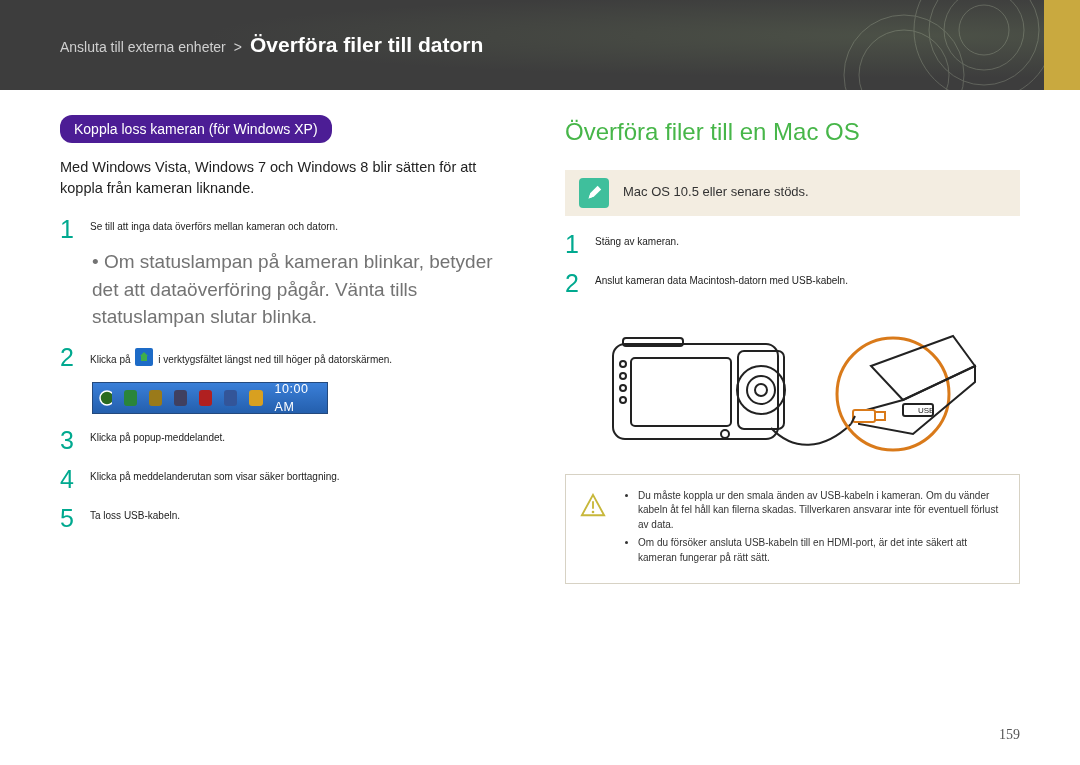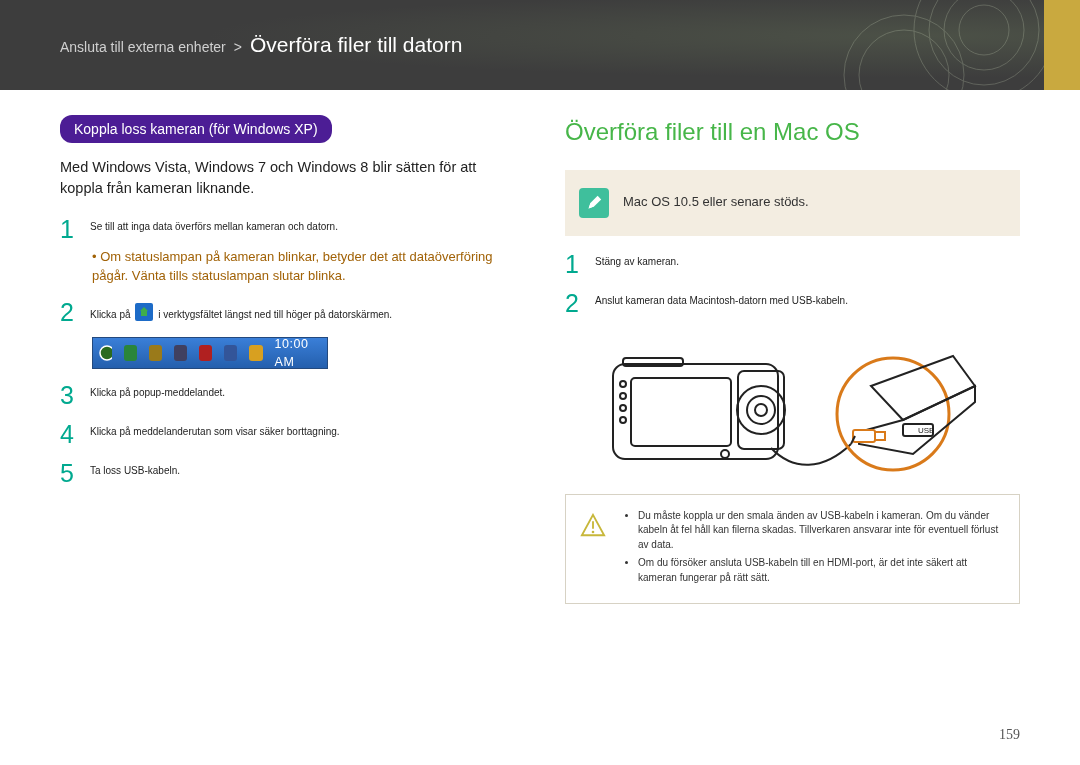--- a/index.html
+++ b/index.html
@@ -36,21 +36,21 @@
     color: #d0d0d0;
     font-size: 14px;
   }
   .breadcrumb-sep {
     color: #d0d0d0;
     font-size: 14px;
   }
   .breadcrumb-main {
     color: #ffffff;
     font-size: 21px;
-    font-weight: 400;
+    font-weight: 700;
   }
   .accent-slot {
     position: absolute;
     top: 0; right: 0;
     width: 36px; height: 90px;
     background: #c9a93f;
   }
   .swirl {
     position: absolute;
     top: 0; right: 36px;
@@ -100,22 +100,22 @@
     line-height: 1;
     min-width: 20px;
   }
   .step-body {
     flex: 1;
     padding-top: 3px;
     font-size: 10px;
   }
   .sub-bullet {
     margin: 6px 0 0 32px;
-    font-size: 13px;
-    color: #a16207;
+    font-size: 19px;
+    color: #737373;
   }
   .sub-bullet::before {
     content: "• ";
   }
   .inline-icon {
     display: inline-block;
     width: 18px; height: 18px;
     vertical-align: -3px;
     margin: 0 2px;
   }
@@ -145,21 +145,21 @@
     color: #47b649;
     font-size: 24px;
     font-weight: 400;
     margin-bottom: 20px;
   }
   .note-box {
     background: #f3ede1;
     display: flex;
     align-items: center;
     gap: 14px;
-    padding: 18px 14px;
+    padding: 8px 14px;
     margin-bottom: 16px;
   }
   .note-icon {
     width: 30px; height: 30px;
     background: #3fbf9c;
     border-radius: 4px;
     display: flex;
     align-items: center;
     justify-content: center;
     flex-shrink: 0;

